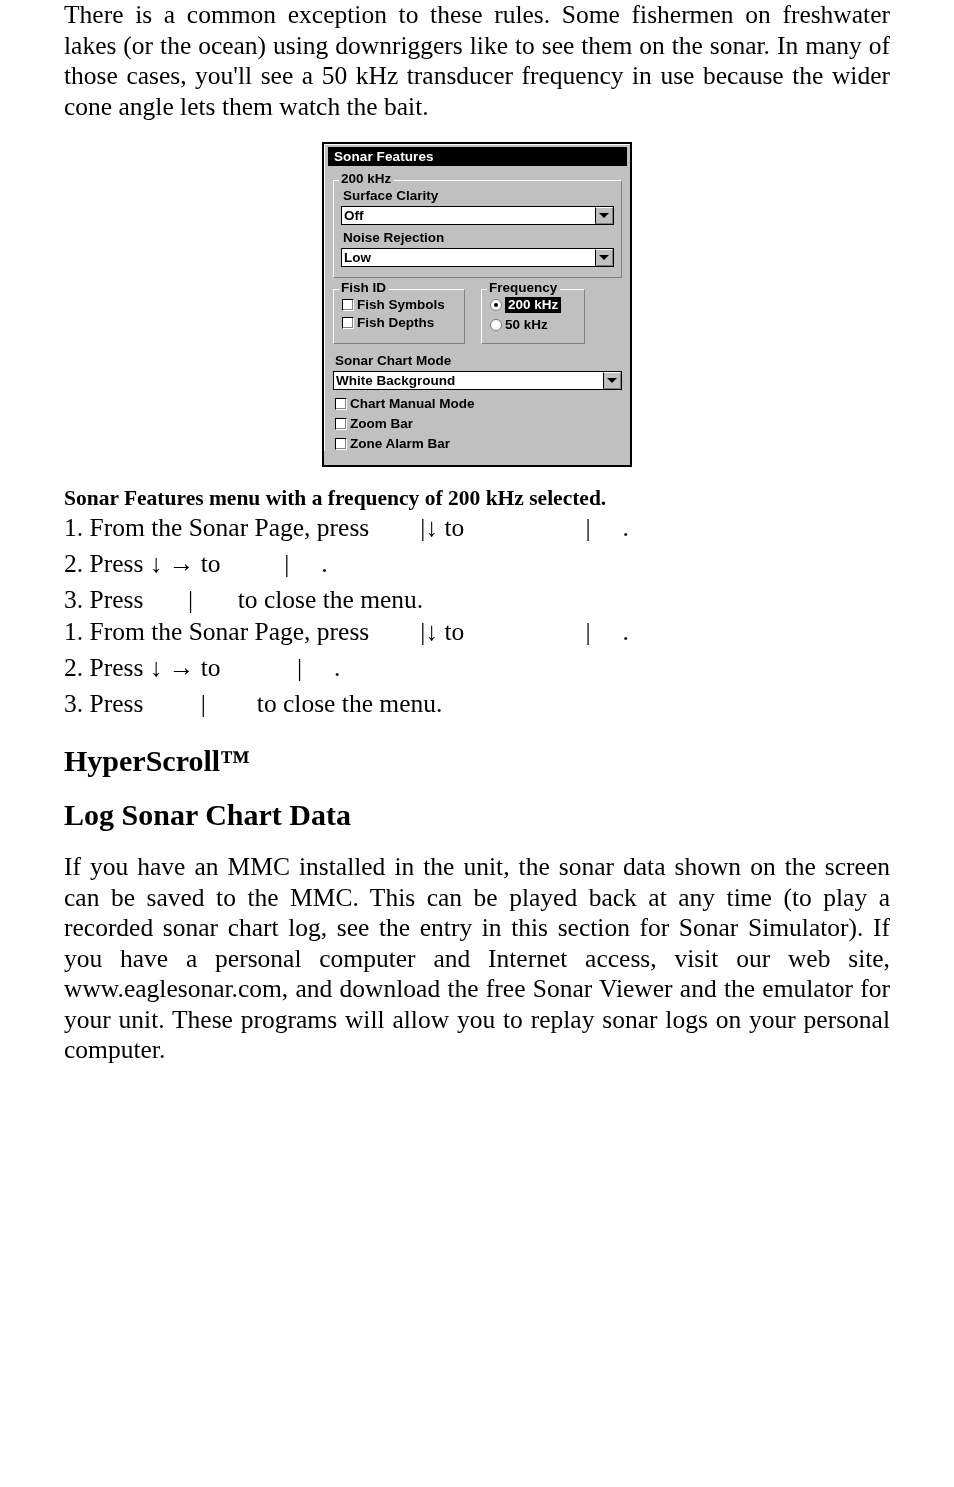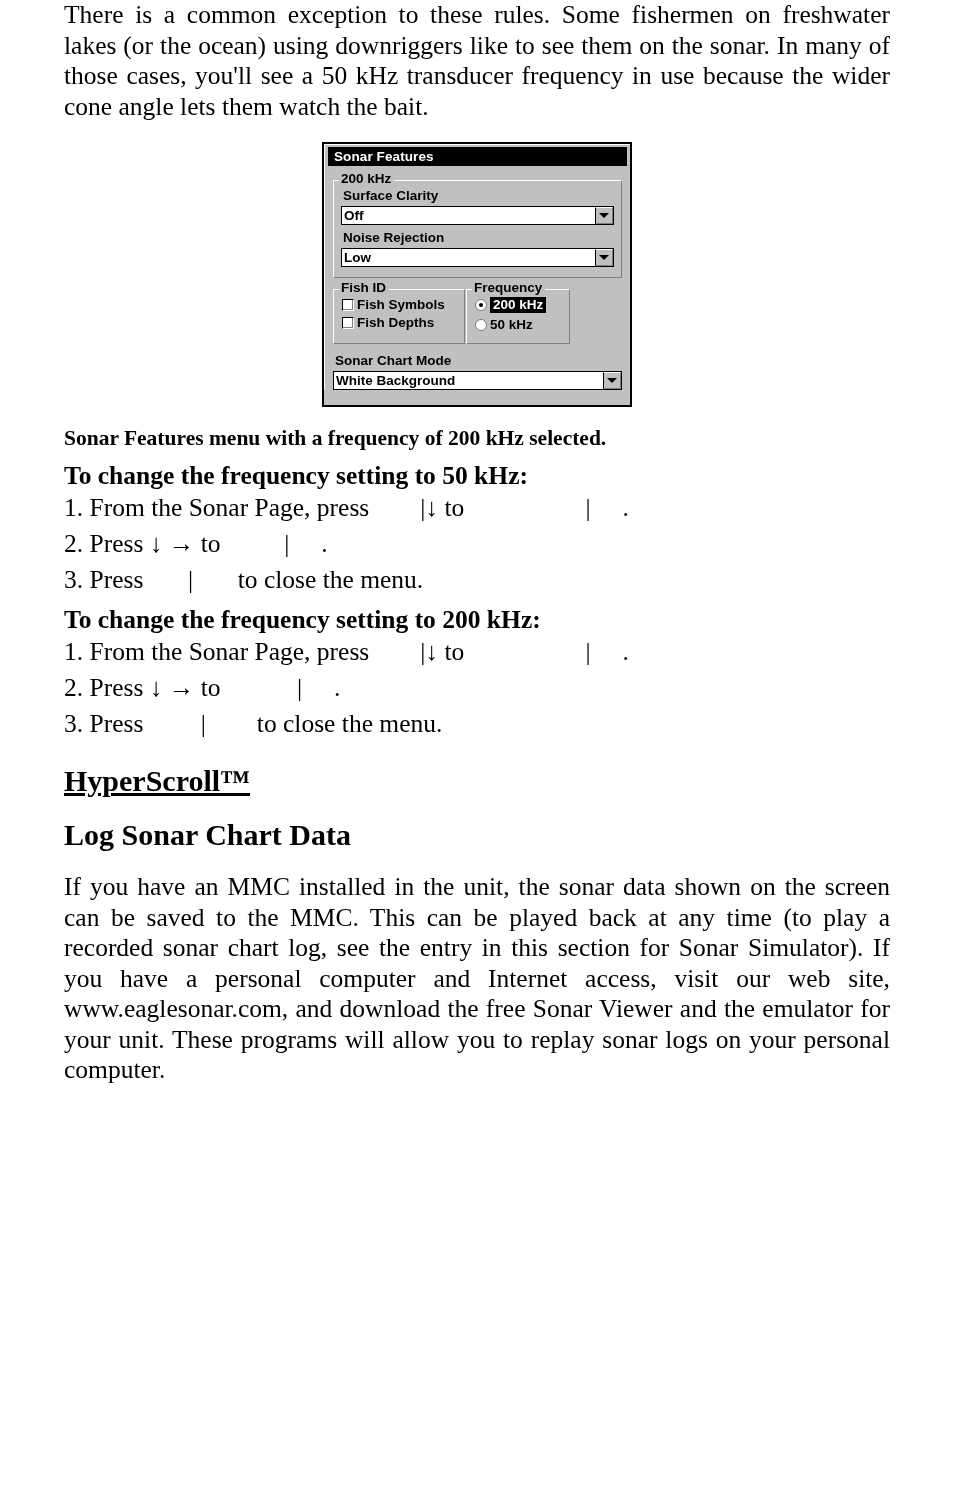--- a/index.html
+++ b/index.html
@@ -138,21 +138,21 @@
     width: 0;
     height: 0;
     border-left: 5px solid transparent;
     border-right: 5px solid transparent;
     border-top: 5px solid #000000;
   }
 
   
   .two-col {
     display: flex;
-    gap: 1px;
+    gap: 16px;
     margin-top: 11px;
   }
   .two-col > .groupbox { margin-top: 0; flex: 1 1 auto; }
   .col-fish { width: 132px; flex: 0 0 132px !important; }
   .col-freq { width: 104px; flex: 0 0 104px !important; }
 
   .check-row {
     display: flex;
     align-items: center;
     margin: 1px 0 3px 1px;
@@ -231,21 +231,20 @@
     font-size: 25.5px;
     font-weight: bold;
     margin: 10px 0 0 0;
     line-height: 30px;
   }
   h2.sect {
     font-size: 30px;
     font-weight: bold;
     margin: 24px 0 0 0;
     line-height: 36px;
-    text-decoration: underline;
   }
   h2.sect-tight {
     font-size: 30px;
     font-weight: bold;
     margin: 18px 0 17px 0;
     line-height: 36px;
   }
   .sect-body {
     font-size: 25.5px;
     line-height: 30px;
@@ -330,34 +329,46 @@
           <div class="std-field">
             <div class="field-label">Sonar Chart Mode</div>
             <div class="combo wide-combo">
               <div class="combo-value">White Background</div>
               <div class="combo-btn">
                   <i class="tri"></i>
                 </div>
             </div>
           </div>
 
+          <div class="bottom-checks">
+            <div class="check-row">
+              <span class="checkbox"></span>
+              <span>Chart Manual Mode</span>
+            </div>
+            <div class="check-row">
+              <span class="checkbox"></span>
+              <span>Zoom Bar</span>
+            </div>
+            <div class="check-row">
+              <span class="checkbox"></span>
+              <span>Zone Alarm Bar</span>
+            </div>
+          </div>
 
         </div>
       </div>
     </div>
   </div>
 
   <div class="caption">Sonar Features menu with a frequency of 200 kHz selected.</div>
 
-  <h3 class="sub">To change the frequency setting to 50 kHz:</h3>
   <p class="step step-first">1. From the Sonar Page, press        |↓ to                   |     .</p>
   <p class="step">2. Press ↓ → to          |     .</p>
   <p class="step">3. Press       |       to close the menu.</p>
 
-  <h3 class="sub">To change the frequency setting to 200 kHz:</h3>
   <p class="step step-first">1. From the Sonar Page, press        |↓ to                   |     .</p>
   <p class="step">2. Press ↓ → to            |     .</p>
   <p class="step">3. Press         |        to close the menu.</p>
 
   <h2 class="sect">HyperScroll™</h2>
 
   <h2 class="sect-tight">Log Sonar Chart Data</h2>
   <p class="para para-last">If you have an MMC installed in the unit, the sonar data shown on the screen can be saved to the MMC. This can be played back at any time (to play a recorded sonar chart log, see the entry in this section for Sonar Simulator). If you have a personal computer and Internet access, visit our web site, www.eaglesonar.com, and download the free Sonar Viewer and the emulator for your unit. These programs will allow you to replay sonar logs on your personal computer.</p>
 
 </div>

